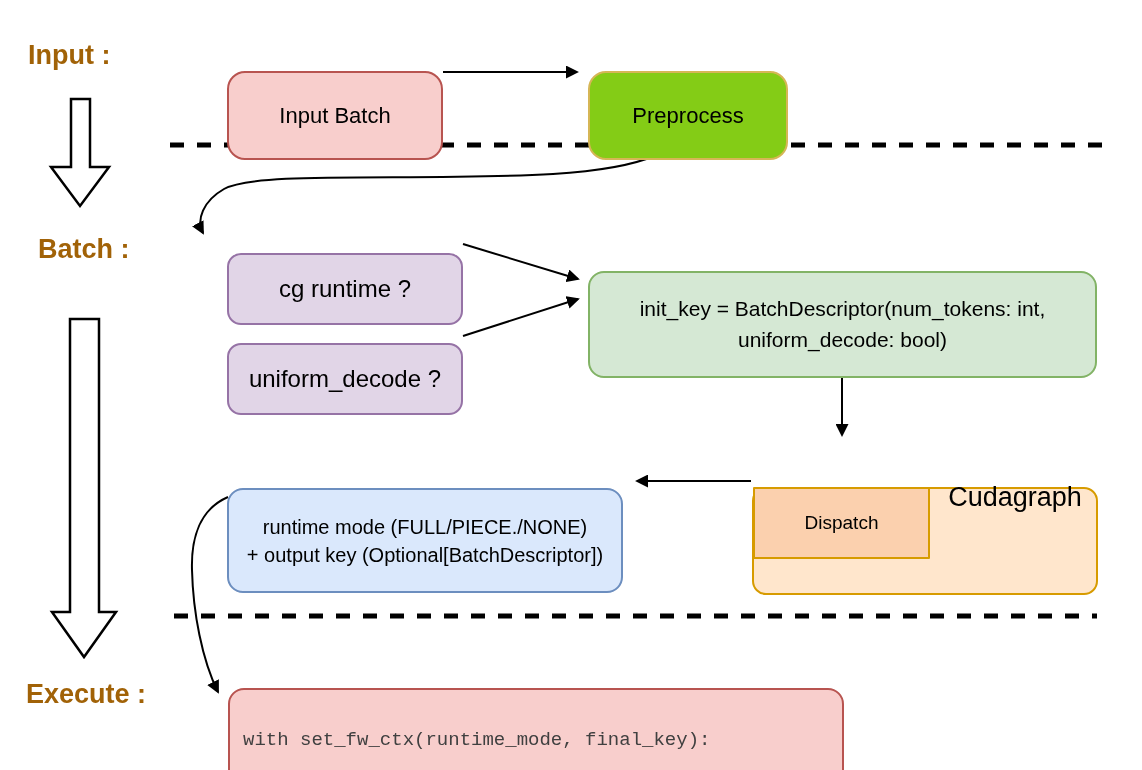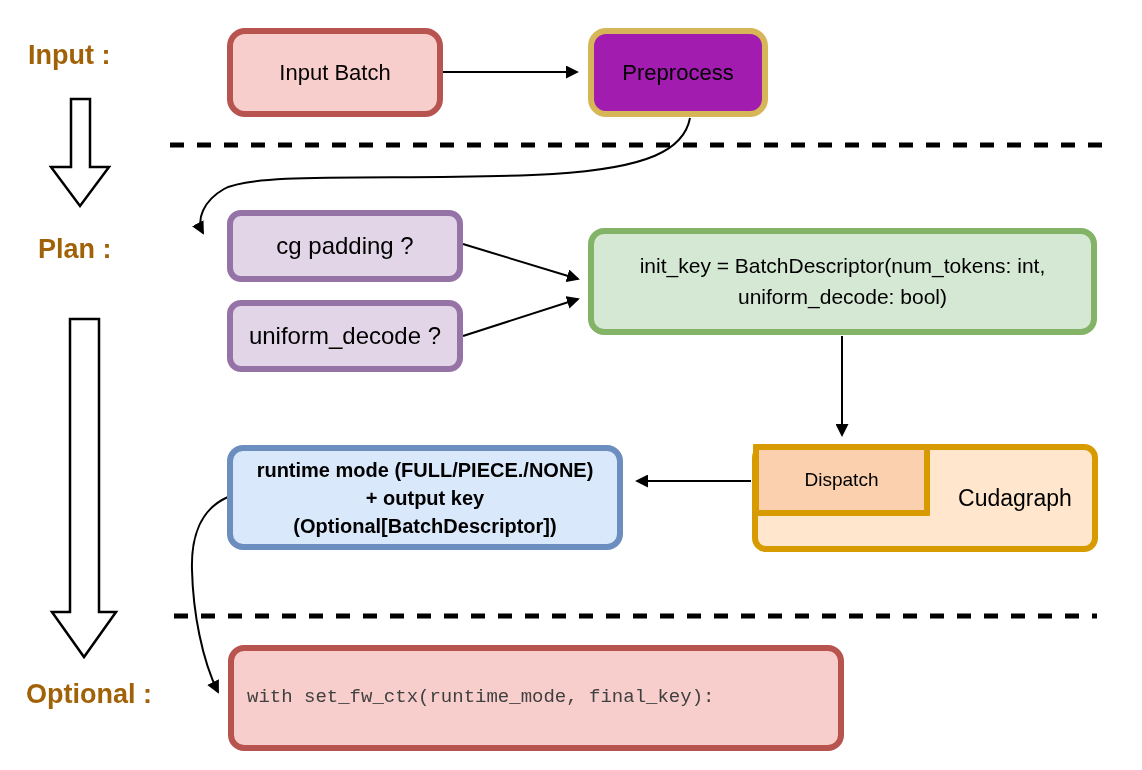--- a/index.html
+++ b/index.html
@@ -16,44 +16,45 @@
     overflow: hidden;
   }
   #edges {
     position: absolute;
     left: 0; top: 0;
     width: 1142px; height: 770px;
   }
   .node {
     position: absolute;
     box-sizing: border-box;
-    border: 6px solid #ec4899;
+    border: 2px solid #ec4899;
     display: flex;
     flex-direction: column;
     align-items: center;
     justify-content: center;
     text-align: center;
     color: #000000;
     line-height: 1.35;
+    margin-top: 43px;
   }
   .section-label {
     position: absolute;
     font-weight: bold;
     font-size: 27px;
     color: #a16207;
     white-space: nowrap;
   }
   .node-input-batch {
     left: 227px; top: 28px; width: 216px; height: 89px;
     background: #f8cecc; border-color: #b85450; border-radius: 18px;
     font-size: 22px;
   }
   .node-preprocess {
-    left: 588px; top: 28px; width: 180px; height: 89px;
-    background: #a21caf; border-color: #d6b656; border-radius: 18px;
+    left: 588px; top: 28px; width: 200px; height: 89px;
+    background: #84cc16; border-color: #d6b656; border-radius: 18px;
     font-size: 22px;
   }
   .node-cg-padding {
     left: 227px; top: 210px; width: 236px; height: 72px;
     background: #e1d5e7; border-color: #9673a6; border-radius: 14px;
     font-size: 24px;
   }
   .node-uniform-decode {
     left: 227px; top: 300px; width: 236px; height: 72px;
     background: #e1d5e7; border-color: #9673a6; border-radius: 14px;
@@ -72,26 +73,26 @@
   .node-dispatch {
     left: 753px; top: 444px; width: 177px; height: 72px;
     background: #fbd0ae; border-color: #d79b00; border-radius: 1px;
     font-size: 19px;
   }
   .cudagraph-label {
     position: absolute;
     left: 935px; top: 444px; width: 160px; height: 108px;
     display: flex; flex-direction: column;
     align-items: center; justify-content: center;
-    font-size: 23px; line-height: 1.4; color: #000; text-align: center;
+    font-size: 27px; line-height: 1.4; color: #000; text-align: center;
   }
   .node-runtime {
     left: 227px; top: 445px; width: 396px; height: 105px;
     background: #dae8fc; border-color: #6c8ebf; border-radius: 16px;
-    font-size: 20px; line-height: 1.4; font-weight: bold;
+    font-size: 20px; line-height: 1.4;
   }
   .node-execute-code {
     left: 228px; top: 645px; width: 616px; height: 106px;
     background: #f8cecc; border-color: #b85450; border-radius: 16px;
     align-items: flex-start;
     padding-left: 13px;
     font-family: "Liberation Mono", "DejaVu Sans Mono", monospace;
     font-size: 19px; line-height: 1.22; color: #404040;
     text-align: left;
   }
@@ -121,32 +122,32 @@
     <path d="M443,72 L577,72" stroke="#000" stroke-width="2" fill="none" marker-end="url(#arrow)"></path>
     <path d="M690,118 C684,150 648,168 553,174 C420,182 258,170 224,189 C203,201 196,220 203,233" stroke="#000" stroke-width="2" fill="none" marker-end="url(#arrow)"></path>
     <path d="M463,244 L578,279" stroke="#000" stroke-width="2" fill="none" marker-end="url(#arrow)"></path>
     <path d="M463,336 L578,299" stroke="#000" stroke-width="2" fill="none" marker-end="url(#arrow)"></path>
     <path d="M842,336 L842,435" stroke="#000" stroke-width="2" fill="none" marker-end="url(#arrow)"></path>
     <path d="M751,481 L637,481" stroke="#000" stroke-width="2" fill="none" marker-end="url(#arrow)"></path>
     <path d="M228,497 C200,509 191,538 192,570 C193,612 202,660 218,692" stroke="#000" stroke-width="2" fill="none" marker-end="url(#arrow)"></path>
   </svg>
 
   <div class="section-label lbl-input">Input :</div>
-  <div class="section-label lbl-plan">Plan :</div>
-  <div class="section-label lbl-execute">Optional :</div>
+  <div class="section-label lbl-plan">Batch :</div>
+  <div class="section-label lbl-execute">Execute :</div>
 
   <div class="node node-input-batch">
     <span>Input Batch</span>
   </div>
   <div class="node node-preprocess">
     <span>Preprocess</span>
   </div>
 
   <div class="node node-cg-padding">
-    <span>cg padding ?</span>
+    <span>cg runtime ?</span>
   </div>
   <div class="node node-init-key">
     <span>init_key = BatchDescriptor(num_tokens: int,</span>
     <span>uniform_decode: bool)</span>
   </div>
   <div class="node node-uniform-decode">
     <span>uniform_decode ?</span>
   </div>
 
   <div class="node node-cudagraph"></div>

